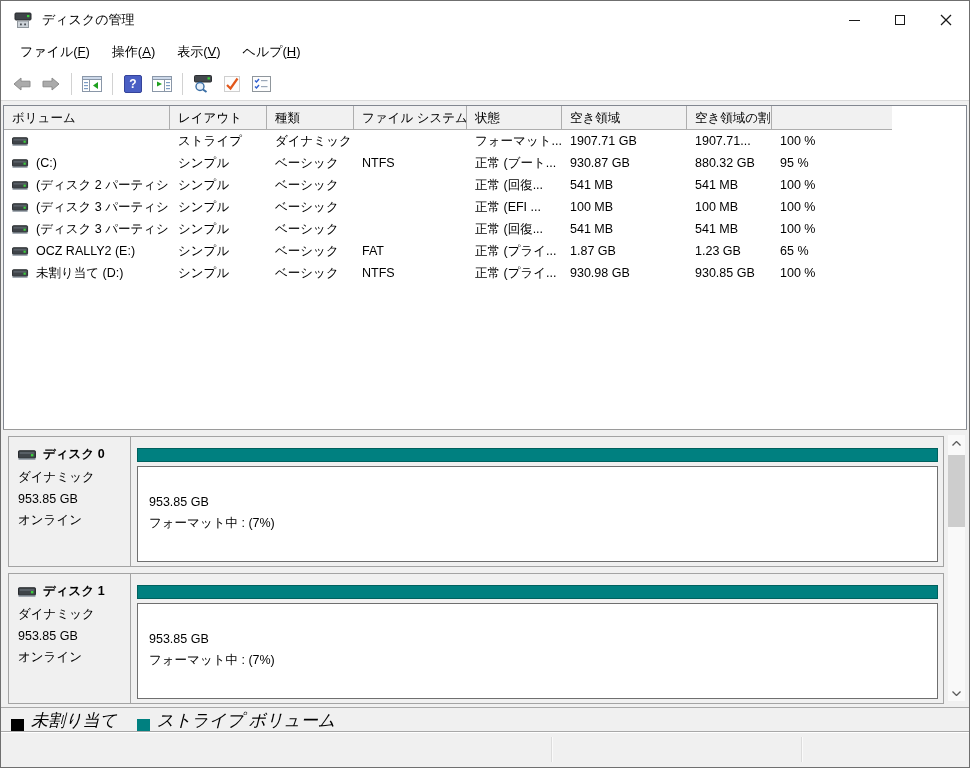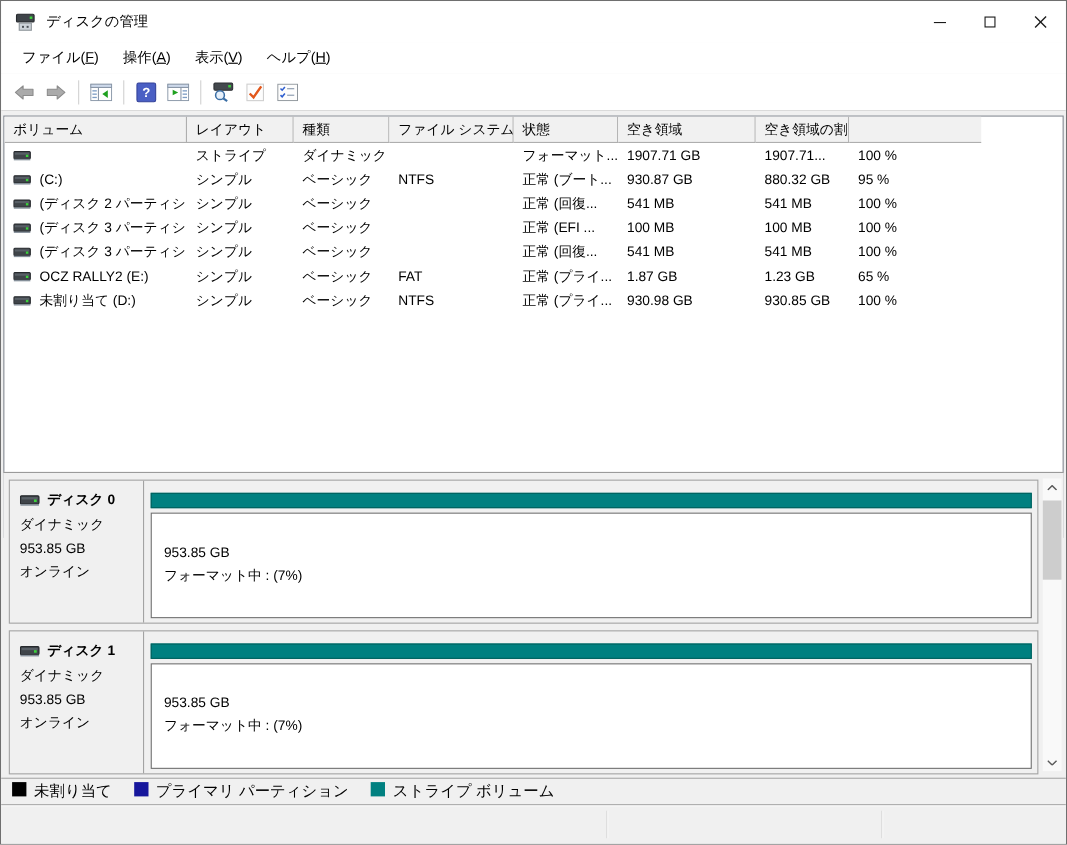--- a/index.html
+++ b/index.html
@@ -52,21 +52,21 @@
   .pbody{margin-top:4px;height:96px;background:#fff;border:1px solid #6f6f6f;box-sizing:border-box;
     padding:25px 0 0 11px;font-size:12.5px;line-height:21px;}
   
   .vscroll{position:absolute;right:4px;top:334px;width:17px;height:266px;background:#f9f9f9;}
   .sarrow{position:absolute;left:0;width:17px;height:16px;display:flex;align-items:center;justify-content:center;}
   .sarrow.up{top:0;} .sarrow.down{bottom:0;}
   .sthumb{position:absolute;left:0;top:20px;width:17px;height:72px;background:#cdcdcd;}
   
   .legend{position:absolute;left:0;right:0;top:606px;height:25px;background:#f0f0f0;border-top:1px solid #a8a8a8;
     display:flex;align-items:center;padding-left:10px;box-sizing:border-box;}
-  .lg-item{display:flex;align-items:flex-start;gap:7px;margin-right:20px;font-size:14px;white-space:nowrap;}
+  .lg-item{display:flex;align-items:flex-end;gap:7px;margin-right:20px;font-size:17px;white-space:nowrap;font-style:italic;}
   .lg-sq{width:13px;height:13px;display:inline-block;flex:0 0 auto;}
   
   .statusbar{position:absolute;left:0;right:0;bottom:0;height:35px;background:#f0f0f0;
     border-top:1px solid #a8a8a8;box-shadow:inset 0 1px 0 #ffffff;}
   .sdiv{position:absolute;top:5px;bottom:5px;width:1px;background:#dcdcdc;box-shadow:1px 0 0 #fafafa;}
 </style>
 </head>
 <body>
 
 <svg width="0" height="0" style="position:absolute">
@@ -373,24 +373,20 @@
         </svg>
       </div>
     </div>
 
     <div class="legend">
       <div class="lg-item">
         <span class="lg-sq" style="background-color: rgb(0, 0, 0);"></span>
         <span>未割り当て</span>
       </div>
       <div class="lg-item">
-        <span class="lg-sq" style="background-color: rgb(22, 22, 156);"></span>
-        <span>プライマリ パーティション</span>
-      </div>
-      <div class="lg-item">
         <span class="lg-sq" style="background-color: rgb(0, 128, 128);"></span>
         <span>ストライプ ボリューム</span>
       </div>
     </div>
 
     <div class="statusbar">
       <div class="sdiv" style="left:550px"></div>
       <div class="sdiv" style="left:800px"></div>
     </div>
 

